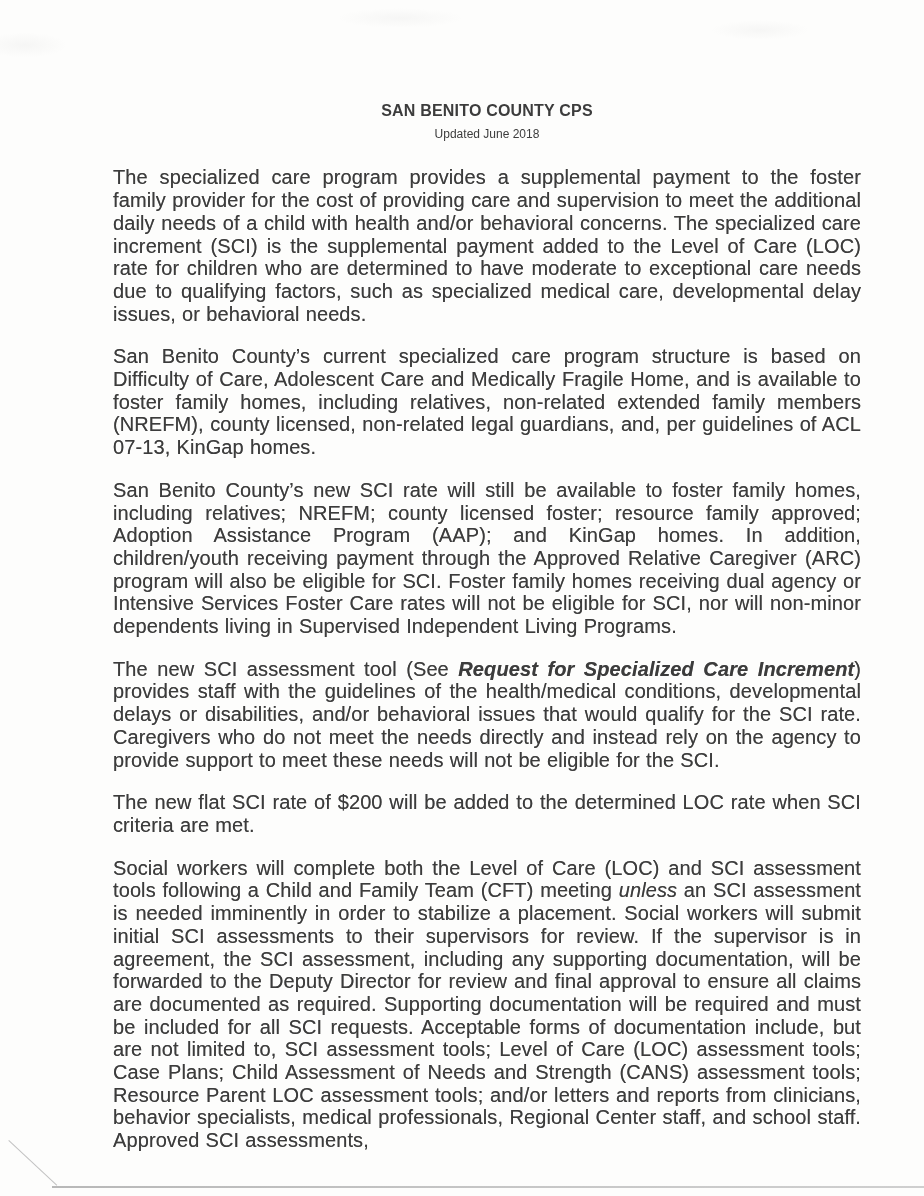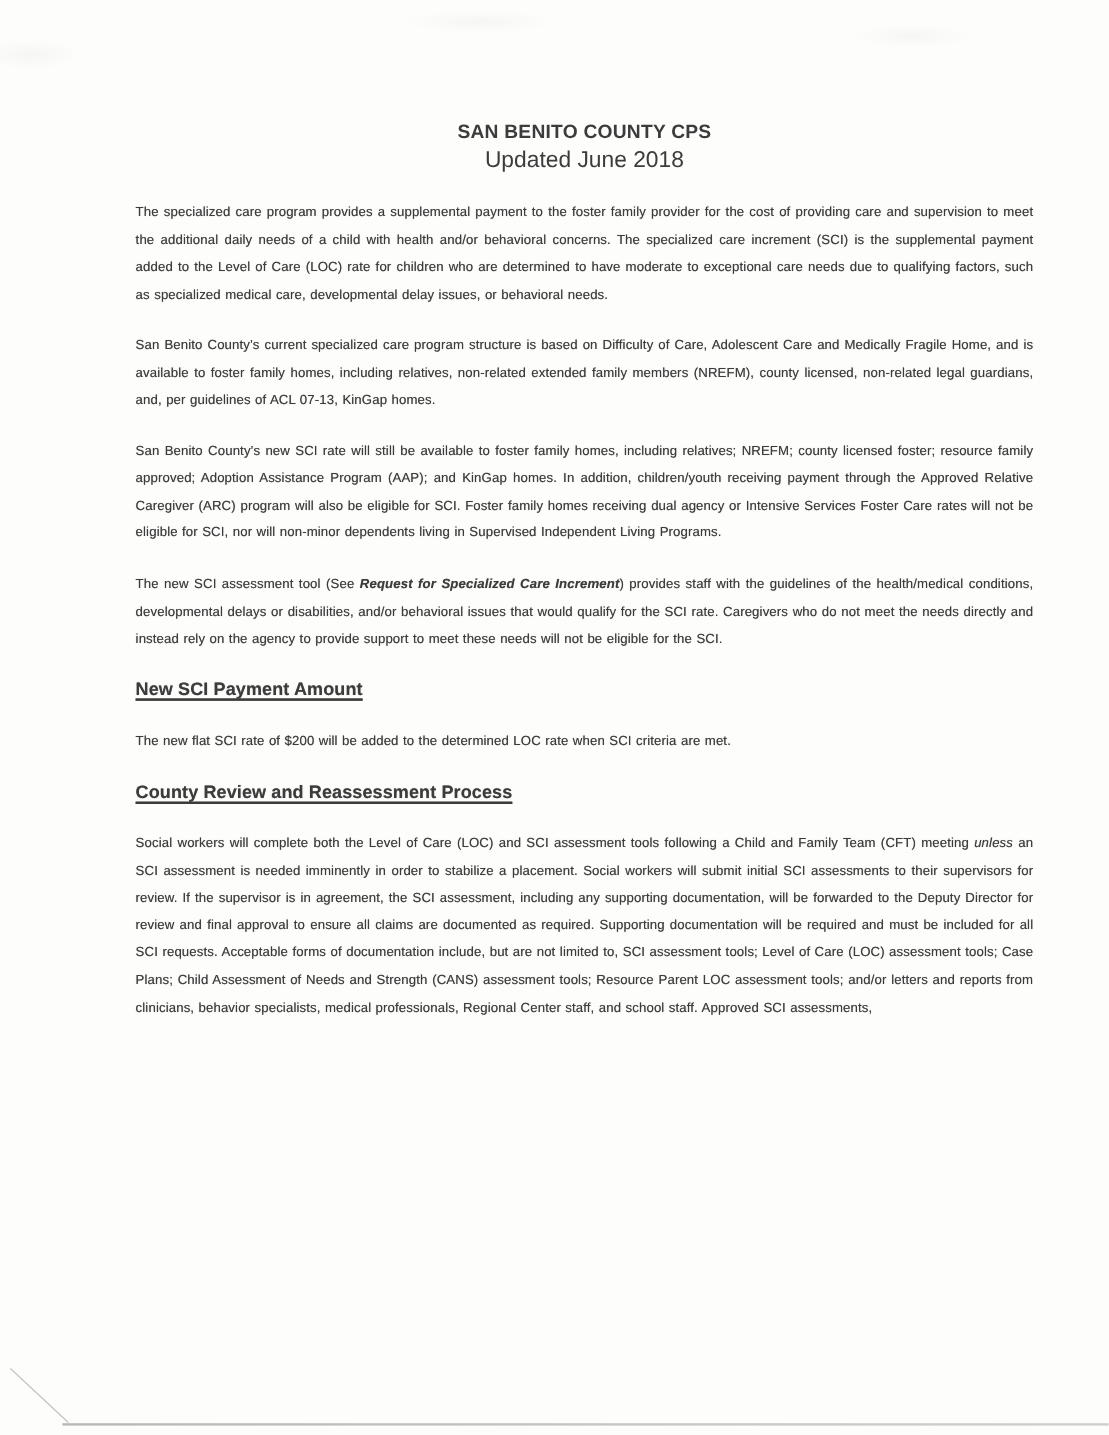--- a/index.html
+++ b/index.html
@@ -28,24 +28,24 @@
     text-align: center;
     line-height: 22.7px;
     margin-bottom: 21px;
   }
   .doc-title .t-bold {
     font-weight: bold;
     font-size: 16px;
     letter-spacing: 0.2px;
   }
   .doc-title .t-sub {
-    font-size: 19px;
+    font-size: 12px;
   }
   p.body-par {
-    font-size: 11px;
+    font-size: 20px;
     line-height: 22.7px;
     text-align: justify;
     margin-bottom: 20px;
     letter-spacing: 0.1px;
     word-spacing: 0.5px;
     text-shadow: 0 0 0.6px rgba(72,72,72,0.65);
   }
   h2.doc-heading {
     font-size: 15px;
     line-height: 22.7px;
@@ -86,25 +86,23 @@
     </header>
 
     <p class="body-par">The specialized care program provides a supplemental payment to the foster family provider for the cost of providing care and supervision to meet the additional daily needs of a child with health and/or behavioral concerns.  The specialized care increment (SCI) is the supplemental payment added to the Level of Care (LOC) rate for children who are determined to have moderate to exceptional care needs due to qualifying factors, such as specialized medical care, developmental delay issues, or behavioral needs.</p>
 
     <p class="body-par">San Benito County’s current specialized care program structure is based on Difficulty of Care, Adolescent Care and Medically Fragile Home, and is available to foster family homes, including relatives, non-related extended family members (NREFM), county licensed, non-related legal guardians, and, per guidelines of ACL 07-13, KinGap homes.</p>
 
     <p class="body-par">San Benito County’s new SCI rate will still be available to foster family homes, including relatives; NREFM; county licensed foster; resource family approved; Adoption Assistance Program (AAP); and KinGap homes.  In addition, children/youth receiving payment through the Approved Relative Caregiver (ARC) program will also be eligible for SCI.  Foster family homes receiving dual agency or Intensive Services Foster Care rates will not be eligible for SCI, nor will non-minor dependents living in Supervised Independent Living Programs.</p>
 
     <p class="body-par"><span>The new SCI assessment tool (See </span><span class="em-bold">Request for Specialized Care Increment</span><span>) provides staff with the guidelines of the health/medical conditions, developmental delays or disabilities, and/or behavioral issues that would qualify for the SCI rate.  Caregivers who do not meet the needs directly and instead rely on the agency to provide support to meet these needs will not be eligible for the SCI.</span></p>
 
-    <h2 class="doc-heading">New SCI Payment Amount</h2>
 
     <p class="body-par">The new flat SCI rate of $200 will be added to the determined LOC rate when SCI criteria are met.</p>
 
-    <h2 class="doc-heading">County Review and Reassessment Process</h2>
 
     <p class="body-par"><span>Social workers will complete both the Level of Care (LOC) and SCI assessment tools following a Child and Family Team (CFT) meeting </span><span class="em">unless</span><span> an SCI assessment is needed imminently in order to stabilize a placement.  Social workers will submit initial SCI assessments to their supervisors for review.  If the supervisor is in agreement, the SCI assessment, including any supporting documentation, will be forwarded to the Deputy Director for review and final approval to ensure all claims are documented as required.  Supporting documentation will be required and must be included for all SCI requests.  Acceptable forms of documentation include, but are not limited to, SCI assessment tools; Level of Care (LOC) assessment tools; Case Plans; Child Assessment of Needs and Strength (CANS) assessment tools; Resource Parent LOC assessment tools; and/or letters and reports from clinicians, behavior specialists, medical professionals, Regional Center staff, and school staff.  Approved SCI assessments,</span></p>
 
   </div>
 
   <div class="artifact-diagonal"></div>
   <div class="artifact-bottom-line"></div>
 </div>
 
 </body></html>

